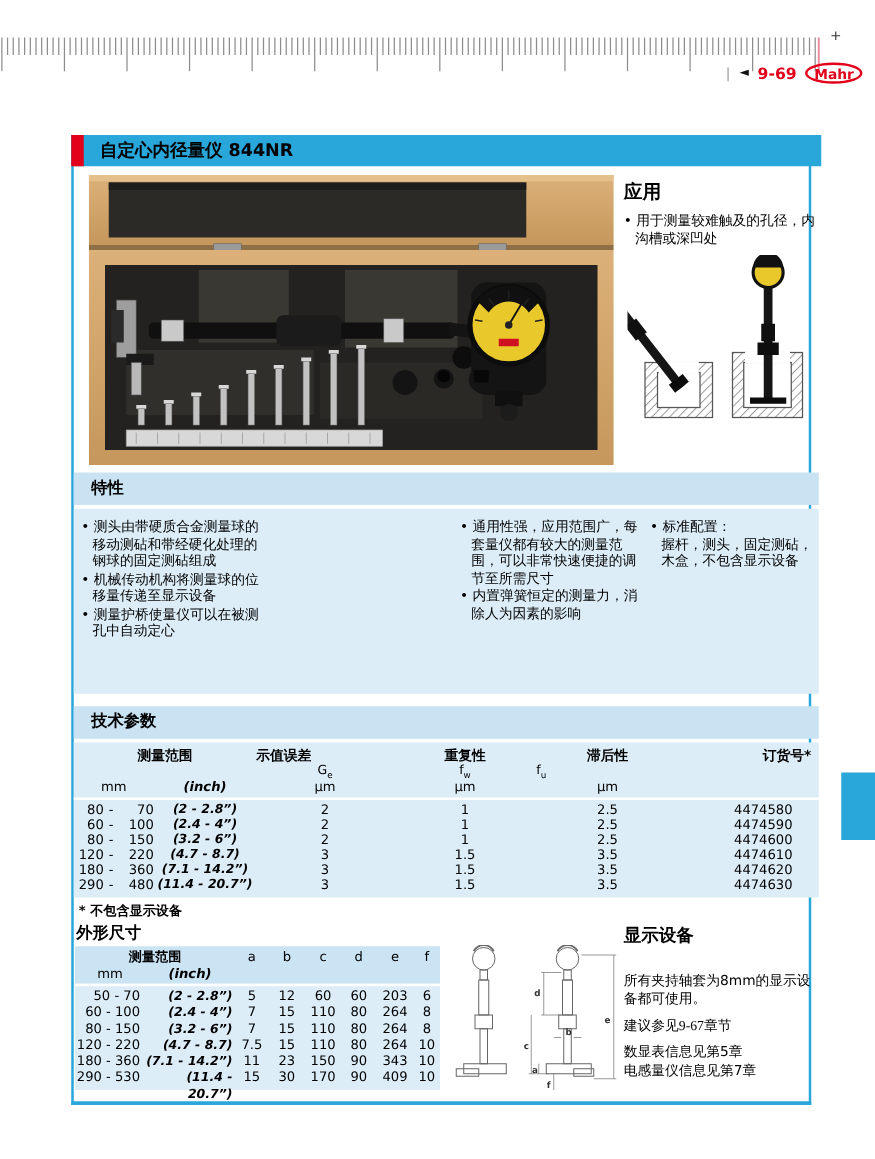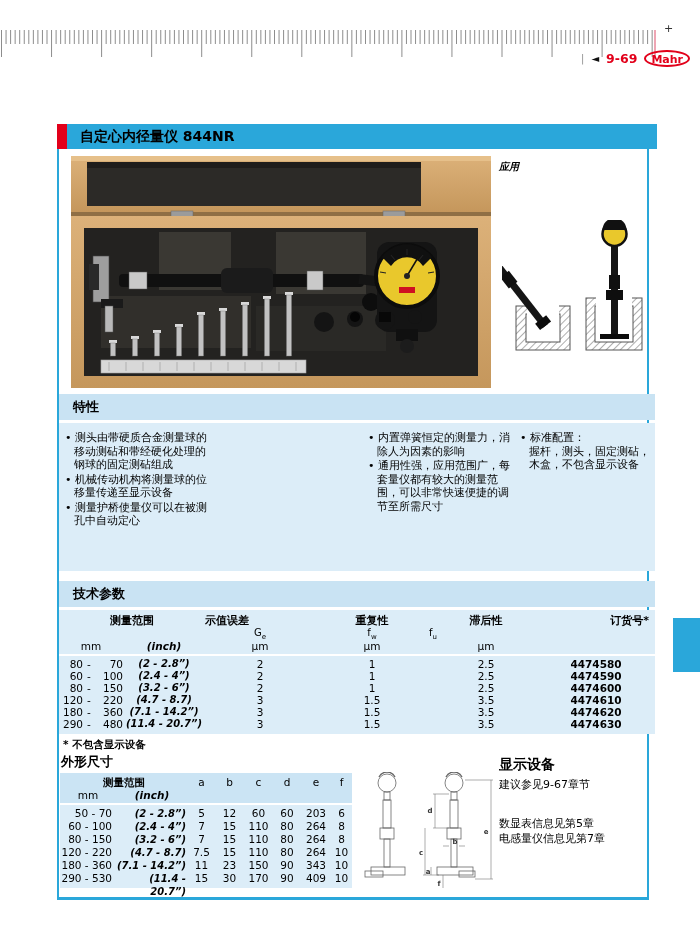--- a/index.html
+++ b/index.html
@@ -14,29 +14,29 @@
   
   #ruler-svg{position:absolute;left:0;top:28px;width:660px;height:32px;}
   .corner-plus{position:absolute;left:664px;top:22px;font-size:11px;color:#333;}
   .page-header{position:absolute;top:50px;left:0;width:690px;display:flex;justify-content:flex-end;align-items:center;gap:7px;}
   .catalog-title{font-size:12.5px;font-weight:bold;}
   .sep-bar{color:#999;font-size:11px;}
   .back-arrow{font-size:10px;color:#111;}
   .page-num{color:var(--red);font-weight:bold;font-size:12.5px;}
   .mahr-logo{border:2px solid var(--red);border-radius:50%;color:var(--red);font-weight:bold;font-size:11px;padding:0 5px;height:17px;line-height:15px;}
   
-  .content-box{position:absolute;left:57px;top:124px;width:592px;height:776px;
+  .content-box{position:absolute;left:57px;top:108px;width:592px;height:776px;
     border-left:2px solid var(--blue);border-right:2px solid var(--blue);border-bottom:3px solid var(--blue);}
   .title-bar{position:absolute;top:0;left:-2px;width:600px;height:25px;background:var(--blue);display:flex;align-items:center;}
   .red-accent{width:10px;height:25px;background:var(--red);margin-right:13px;flex:none;}
   .title-text{font-size:14px;font-weight:bold;}
   
   .photo{position:absolute;left:12px;top:32px;width:420px;height:232px;}
   .application{position:absolute;left:440px;top:36px;width:156px;}
-  .app-heading{font-size:10px;font-weight:bold;margin-bottom:7px;font-style:italic;}
+  .app-heading{font-size:15px;font-weight:bold;margin-bottom:7px;}
   .bullet{padding-left:9px;text-indent:-9px;white-space:pre-wrap;}
   .app-bullet{font-size:11px;line-height:14px;}
   .app-diagrams{position:absolute;left:443px;top:96px;width:150px;height:136px;}
   
   .features-band,.tech-band{position:absolute;left:0;width:596px;height:26px;background:var(--band);
     font-size:13px;font-weight:bold;line-height:26px;padding-left:14px;}
   .features-band{top:270px;}
   .features-content{position:absolute;left:0;top:299px;width:596px;height:148px;background:var(--tbl);}
   .feat-col{position:absolute;top:8px;font-size:11px;line-height:13.5px;}
   .feat-col .bullet{margin-bottom:1px;}
@@ -64,21 +64,21 @@
   .u-inch{grid-column:4;text-align:center;font-style:italic;font-weight:bold;}
   .u-um1{grid-column:5;text-align:center;}
   .u-um2{grid-column:6;text-align:center;}
   .u-um3{grid-column:7;text-align:center;}
   .sep{height:2px;background:#fff;margin:3px 0 2px;}
   .trow{height:12px;line-height:12px;font-size:10.5px;}
   .trow .from,.trow .to{text-align:right;}
   .trow .dash{text-align:center;}
   .trow .inch{text-align:center;font-style:italic;font-weight:bold;font-size:10px;}
   .trow .val{text-align:center;}
-  .trow .order{text-align:center;font-weight:bold;padding-right:6px;}
+  .trow .order{text-align:right;font-weight:normal;padding-right:21px;}
   .footnote{position:absolute;left:4px;top:614px;font-size:10.5px;font-weight:bold;}
   
   .dims-heading{position:absolute;left:2px;top:629px;font-size:13px;font-weight:bold;}
   .dims-table{position:absolute;left:1px;top:649px;width:292px;}
   .dgrid{display:grid;grid-template-columns:56px 72px 27px 29px 29px 28px 30px 21px;font-size:10.5px;}
   .dims-head{background:#cbe4f4;padding:3px 0 2px;}
   .dh1{height:13px;line-height:13px;}
   .dh2{height:12px;line-height:12px;}
   .dh-range{grid-column:1/3;text-align:center;font-weight:bold;}
   .dh-a{grid-column:3}.dh-b{grid-column:4}.dh-c{grid-column:5}.dh-d{grid-column:6}.dh-e{grid-column:7}.dh-f{grid-column:8}
@@ -87,21 +87,21 @@
   .dh-inch{grid-column:2;text-align:center;font-style:italic;font-weight:bold;}
   .dims-sep{height:2px;background:#fff;}
   .dims-body{background:var(--tbl);padding:2px 0 3px;}
   .drow{height:13px;line-height:13px;}
   .d-mm{text-align:right;padding-right:4px;}
   .d-inch{text-align:right;font-style:italic;font-weight:bold;font-size:10px;padding-right:2px;}
   .d-val{text-align:center;}
   .dim-drawing{position:absolute;left:300px;top:648px;width:140px;height:130px;}
   
   .display-devices{position:absolute;left:440px;top:632px;width:160px;}
-  .dd-heading{font-size:14px;font-weight:bold;margin-bottom:4px;}
+  .dd-heading{font-size:14px;font-weight:bold;margin-bottom:20px;}
   .dd-para{font-size:11px;line-height:14px;}
   
   .edge-tab{position:absolute;left:673px;top:618px;width:27px;height:54px;background:var(--blue);}
 </style>
 </head>
 <body style="--blue: #2aa7da; --red: #e2001a; --band: #c9e3f3; --tbl: #dcedf8;">
 
 <svg id="ruler-svg">
     <line x1="1.5" x2="1.5" y1="2" y2="29" stroke="#8d8d8d" stroke-width="1"></line>
     <line x1="6.05" x2="6.05" y1="2" y2="16" stroke="#8d8d8d" stroke-width="1"></line>
@@ -351,20 +351,23 @@
         <line x1="157" x2="157" y1="206" y2="215" stroke="#8a8a8a" stroke-width="0.5"></line>
         <line x1="174" x2="174" y1="206" y2="215" stroke="#8a8a8a" stroke-width="0.5"></line>
         <line x1="191" x2="191" y1="206" y2="215" stroke="#8a8a8a" stroke-width="0.5"></line>
         <line x1="208" x2="208" y1="206" y2="215" stroke="#8a8a8a" stroke-width="0.5"></line>
         <line x1="225" x2="225" y1="206" y2="215" stroke="#8a8a8a" stroke-width="0.5"></line>
       </g>
   </svg>
 
   <div class="application">
     <div class="app-heading">应用</div>
+    <div id="app-bullets">
+        <div class="bullet app-bullet">• 用于测量较难触及的孔径，内沟槽或深凹处</div>
+      </div>
   </div>
   <svg class="app-diagrams" viewBox="0 0 150 136">
     <defs>
       <pattern id="hat" width="5" height="5" patternUnits="userSpaceOnUse" patternTransform="rotate(45)">
         <rect width="5" height="5" fill="#fff"></rect>
         <line x1="0" y1="0" x2="0" y2="5" stroke="#999" stroke-width="1.6"></line>
       </pattern>
     </defs>
 
     <rect x="14" y="86" width="54" height="44" fill="url(#hat)" stroke="#555" stroke-width="1"></rect>
@@ -392,22 +395,22 @@
   </svg>
 
   <div class="features-band">特性</div>
   <div class="features-content" id="features-cols">
       <div class="feat-col feat-col-1">
         <div class="bullet">• 测头由带硬质合金测量球的移动测砧和带经硬化处理的钢球的固定测砧组成</div>
         <div class="bullet">• 机械传动机构将测量球的位移量传递至显示设备</div>
         <div class="bullet">• 测量护桥使量仪可以在被测孔中自动定心</div>
       </div>
       <div class="feat-col feat-col-3">
+        <div class="bullet">• 通用性强，应用范围广，每套量仪都有较大的测量范围，可以非常快速便捷的调节至所需尺寸</div>
         <div class="bullet">• 内置弹簧恒定的测量力，消除人为因素的影响</div>
-        <div class="bullet">• 通用性强，应用范围广，每套量仪都有较大的测量范围，可以非常快速便捷的调节至所需尺寸</div>
       </div>
       <div class="feat-col feat-col-4">
         <div class="bullet">• 标准配置：
 握杆，测头，固定测砧，
 木盒，不包含显示设备</div>
       </div>
     </div>
 
   <div class="tech-band">技术参数</div>
   <div class="tech-table">
@@ -620,20 +623,21 @@
         <text x="62" y="83" font-size="7" fill="#333" text-anchor="middle" font-weight="bold">c</text>
         <text x="71" y="41" font-size="7" fill="#333" text-anchor="middle" font-weight="bold">d</text>
         <text x="127" y="62" font-size="7" fill="#333" text-anchor="middle" font-weight="bold">e</text>
         <text x="80" y="114" font-size="7" fill="#333" text-anchor="middle" font-weight="bold">f</text>
       </g>
   </svg>
 
   <div class="display-devices">
     <div class="dd-heading">显示设备</div>
     <div id="dd-paras">
-        <div class="dd-para" style="margin-bottom: 25px;">建议参见9-67章节</div>
+        <div class="dd-para" style="margin-bottom: 8px;">所有夹持轴套为8mm的显示设备都可使用。</div>
+        <div class="dd-para" style="margin-bottom: 7px; font-family: Liberation Serif, serif;">建议参见9-67章节</div>
         <div class="dd-para" style="margin-bottom: 1px;">数显表信息见第5章</div>
         <div class="dd-para" style="margin-bottom: 0px;">电感量仪信息见第7章</div>
       </div>
   </div>
 </div>
 
 <div class="edge-tab"></div>
 
 </body></html>

